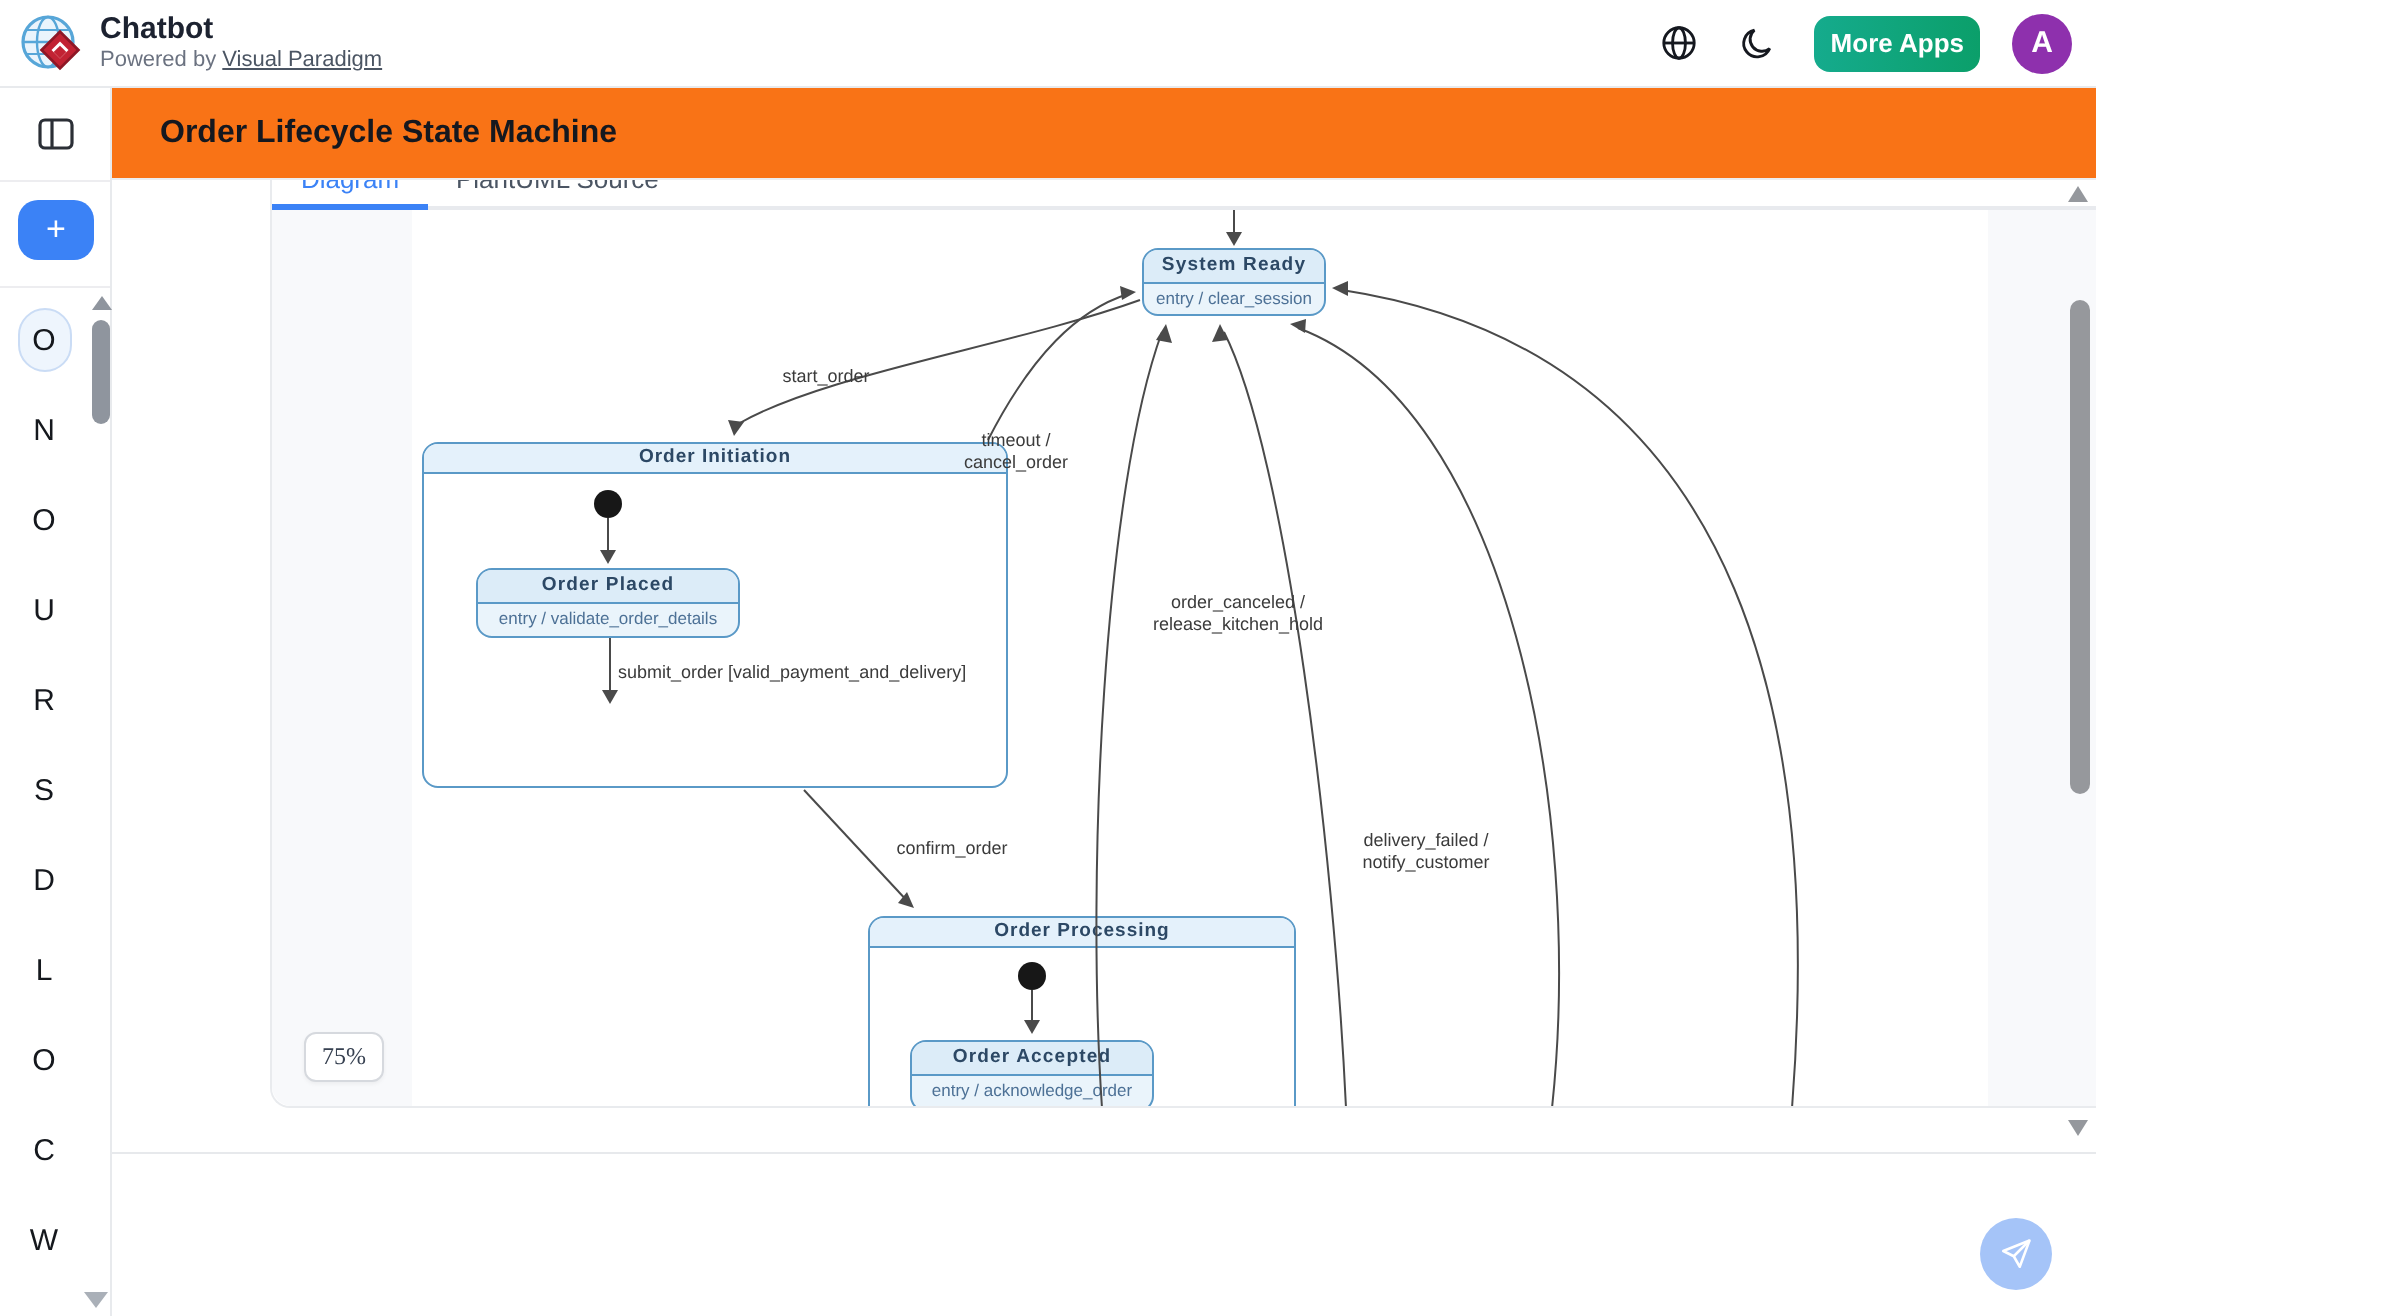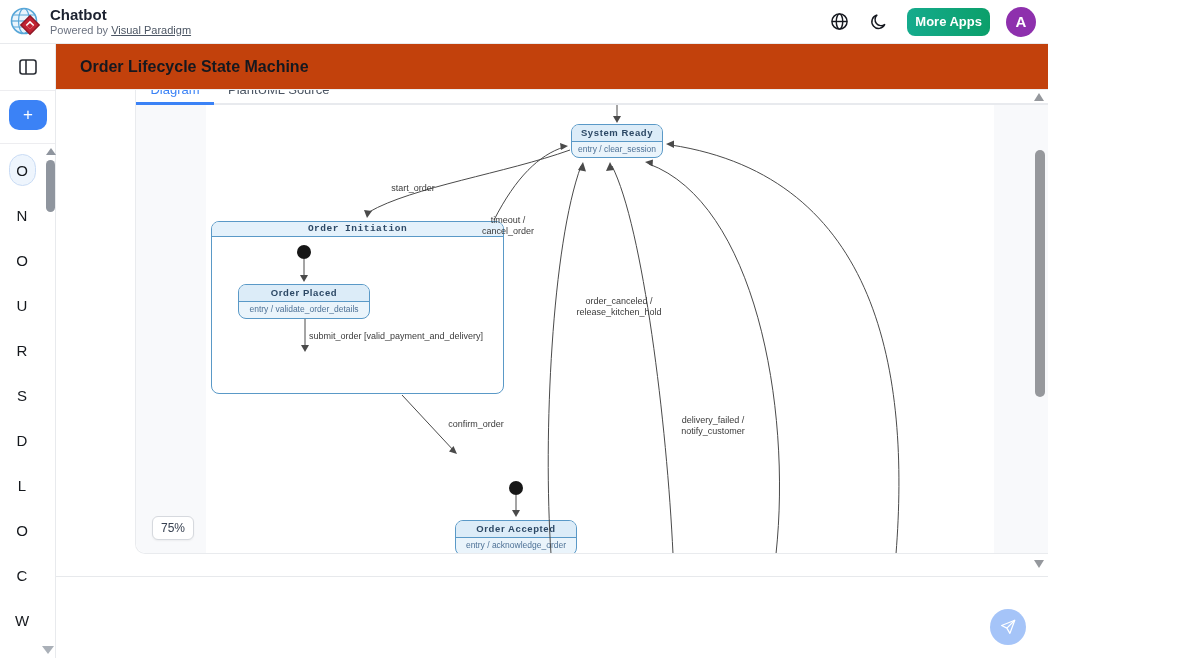--- a/index.html
+++ b/index.html
@@ -42,21 +42,21 @@
   .sb-item { width:27px; height:32px; line-height:32px; text-align:center; font-size:15px; font-weight:500;
              color:#15181d; border-radius:16px; border:1px solid transparent; cursor:pointer; flex:0 0 auto; }
   .sb-item.active { background:#eef5fd; border-color:#cadcf5; }
   .sb-sb-up { position:absolute; left:46px; top:104px; width:0; height:0;
               border-left:5px solid transparent; border-right:5px solid transparent; border-bottom:7px solid #8f959e; cursor:pointer; }
   .sb-sb-thumb { position:absolute; left:46px; top:116px; width:9px; height:52px; background:#8f959e; border-radius:5px; cursor:pointer; }
   .sb-sb-down { position:absolute; left:42px; bottom:4px; width:0; height:0;
               border-left:6px solid transparent; border-right:6px solid transparent; border-top:8px solid #aab0b8; cursor:pointer; }
 
   
-  .page-title-bar { position:absolute; left:56px; top:44px; right:0; height:46px; background:#c2410c;
+  .page-title-bar { position:absolute; left:56px; top:44px; right:0; height:46px; background:#f97316;
                     border-bottom:1px solid #eceef1; display:flex; align-items:center; padding-left:24px; z-index:10; }
   .page-title { font-size:16px; font-weight:600; color:#15181f; }
 
   
   .card { position:absolute; left:135px; top:90px; width:976px; height:464px; background:#fff;
           border:1px solid #e9ebee; border-top:none; border-radius:0 0 10px 10px; z-index:5; }
   .tab-clip { position:relative; height:12px; overflow:hidden; }
   .tab-labels { position:absolute; top:-12px; left:0; right:0; height:24px; line-height:24px; font-size:13px; }
   .tab1 { position:absolute; left:0; width:78px; text-align:center; color:var(--accent,#3b82f6); font-weight:500; cursor:pointer; }
   .tab2 { position:absolute; left:92px; color:#4b5563; cursor:pointer; }
@@ -67,35 +67,35 @@
                border-radius:0 0 10px 10px; overflow:hidden; }
 
   
   .canvas { position:absolute; left:70px; top:0; width:788px; height:449px; background:#fff; overflow:hidden; }
   .wires { position:absolute; left:0; top:0; z-index:3; pointer-events:none; }
   .state { position:absolute; border:1px solid var(--state-border,#5a99c7); border-radius:8px; overflow:hidden;
            background:var(--state-body-bg,#eaf4fb); z-index:2; }
   .st-title { background:var(--state-header-bg,#dcecf8); border-bottom:1px solid var(--state-border,#5a99c7);
               font-size:9.5px; font-weight:600; color:#2c4865; text-align:center; height:17px; line-height:16px; letter-spacing:.6px; }
   .st-entry { font-size:8.5px; color:#4d7196; line-height:15px; text-align:center; white-space:nowrap; padding:0 2px; }
-  .composite { position:absolute; border:1px solid var(--state-border,#5a99c7); border-radius:8px; background:#fff; z-index:1;font-family:Liberation Mono, monospace; }
+  .composite { position:absolute; border:1px solid var(--state-border,#5a99c7); border-radius:8px; background:#fff; z-index:1; }
   .comp-band { background:var(--band-bg,#e4f1fb); border-bottom:1px solid var(--state-border,#5a99c7);
                border-radius:7px 7px 0 0; height:15px; line-height:14px; text-align:center;
                font-size:9.5px; font-weight:600; color:#2c4865; letter-spacing:.5px; }
   .init-dot { position:absolute; width:14px; height:14px; border-radius:50%; background:#171717; z-index:2; }
   .tlabel { position:absolute; font-size:9px; color:#3b3b3b; line-height:11px; z-index:4; white-space:nowrap; }
   .tlabel.ctr { transform:translateX(-50%); text-align:center; }
 
   
   .ztools { position:absolute; right:16px; top:15px; display:flex; flex-direction:column; gap:6px; z-index:6; }
   .zbtn { width:32px; height:30px; background:#fff; border:1px solid #e3e6ea; border-radius:9px; cursor:pointer;
           display:flex; align-items:center; justify-content:center; box-shadow:0 1px 2px rgba(0,0,0,.06);
           color:#4b5563; font-size:15px; padding:0; }
   .zoom-badge { position:absolute; left:16px; top:411px; background:#fff; border:1px solid #d6d9de; border-radius:6px;
-                padding:4px 8px; font-size:12px; color:#374151; box-shadow:0 1px 2px rgba(0,0,0,.05); z-index:6; }
+                padding:4px 8px; font-size:12px; color:#374151; box-shadow:0 1px 2px rgba(0,0,0,.05); z-index:6;font-family:Liberation Serif, serif; }
 
   
   .ch-up { position:absolute; right:4px; top:93px; width:0; height:0; border-left:5px solid transparent;
            border-right:5px solid transparent; border-bottom:8px solid #95989d; z-index:25; cursor:pointer; }
   .ch-thumb { position:absolute; right:3px; top:150px; width:10px; height:247px; background:#96989c; border-radius:5px;
               z-index:25; cursor:pointer; }
   .ch-down { position:absolute; right:4px; top:560px; width:0; height:0; border-left:5px solid transparent;
              border-right:5px solid transparent; border-top:8px solid #95989d; z-index:25; cursor:pointer; }
 
   
@@ -193,20 +193,23 @@
     </div>
     <div class="tabbar">
       <div class="tab-active-bar"></div>
     </div>
 
     <div class="card-body">
       <div class="canvas">
 
         <div class="composite" style="left:5px; top:116px; width:293px; height:173px;">
           <div class="comp-band">Order Initiation</div>
+        </div>
+        <div class="composite" style="left:228px; top:353px; width:214px; height:110px;">
+          <div class="comp-band">Order Processing</div>
         </div>
 
         <div class="state" style="left:365px; top:19px; width:92px; height:34px;">
           <div class="st-title">System Ready</div>
           <div class="st-entry">entry / clear_session</div>
         </div>
         <div class="state" style="left:32px; top:179px; width:132px; height:35px;">
           <div class="st-title">Order Placed</div>
           <div class="st-entry">entry / validate_order_details</div>
         </div>

